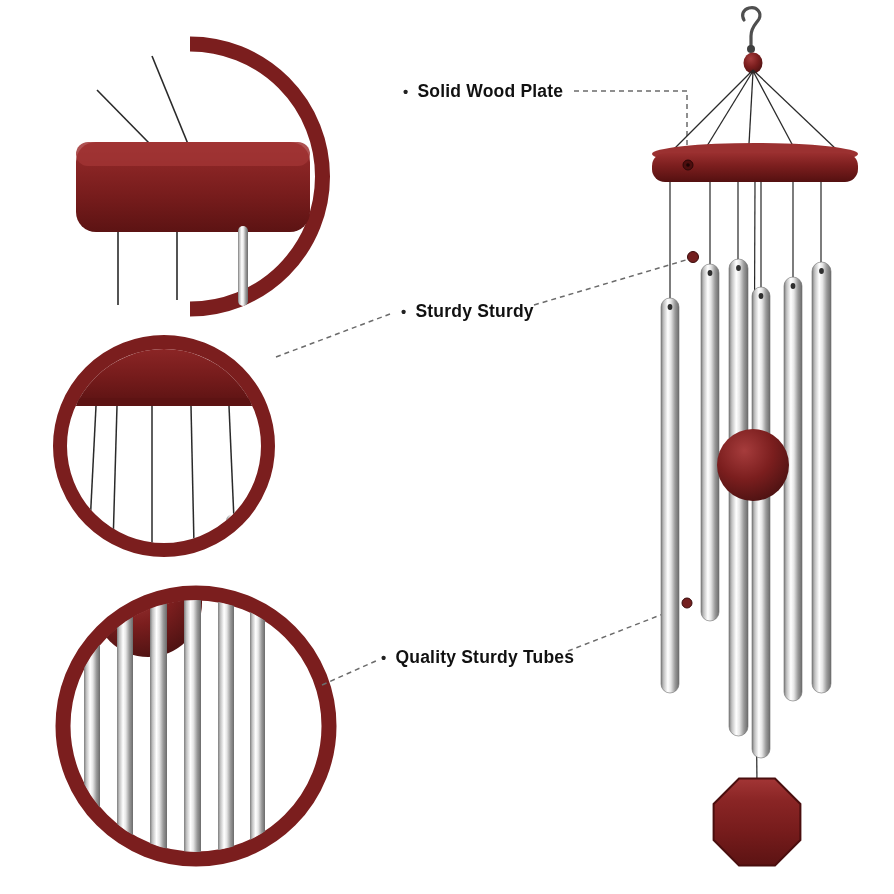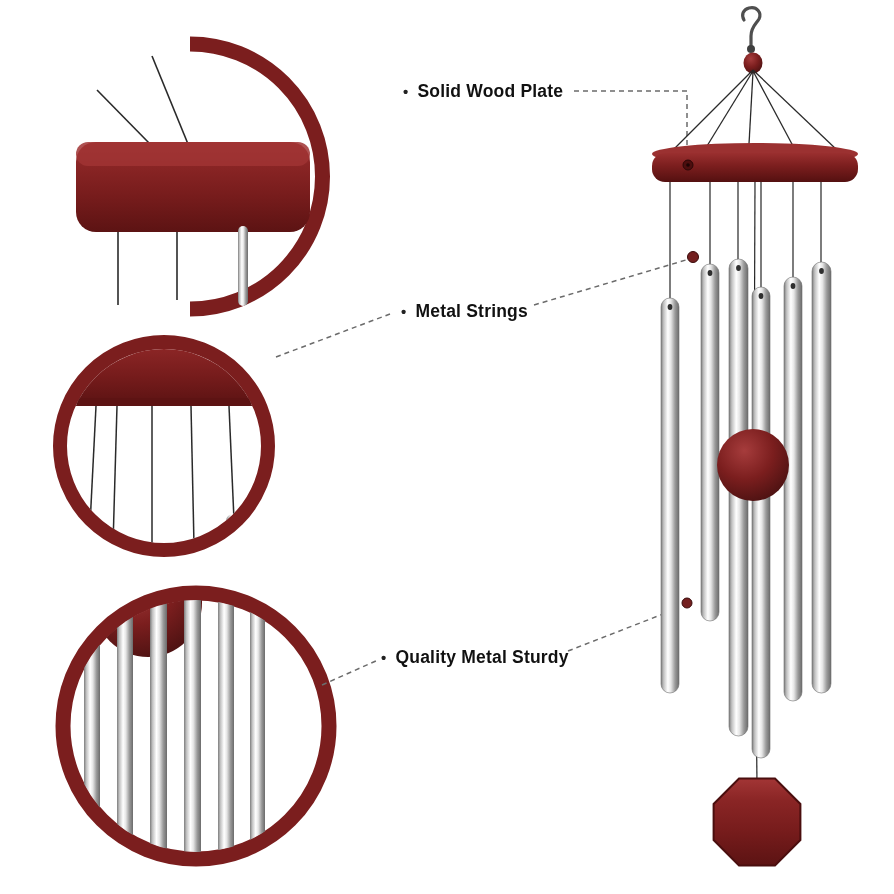--- a/index.html
+++ b/index.html
@@ -176,21 +176,21 @@
     <circle cx="687" cy="603" r="5" fill="#742020" stroke="#3a0b0b" stroke-width="1"></circle>
   </svg>
 
   <div class="label" style="left:403px; top:81px;">
     <span class="bullet">•</span>
     <span class="label-text">Solid Wood Plate</span>
   </div>
 
   <div class="label" style="left:401px; top:301px;">
     <span class="bullet">•</span>
-    <span class="label-text">Metal Strings</span>
+    <span class="label-text">Sturdy Sturdy</span>
   </div>
 
   <div class="label" style="left:381px; top:647px;">
     <span class="bullet">•</span>
-    <span class="label-text">Quality Metal Sturdy</span>
+    <span class="label-text">Quality Sturdy Tubes</span>
   </div>
 
 </div>
 
 </body></html>

